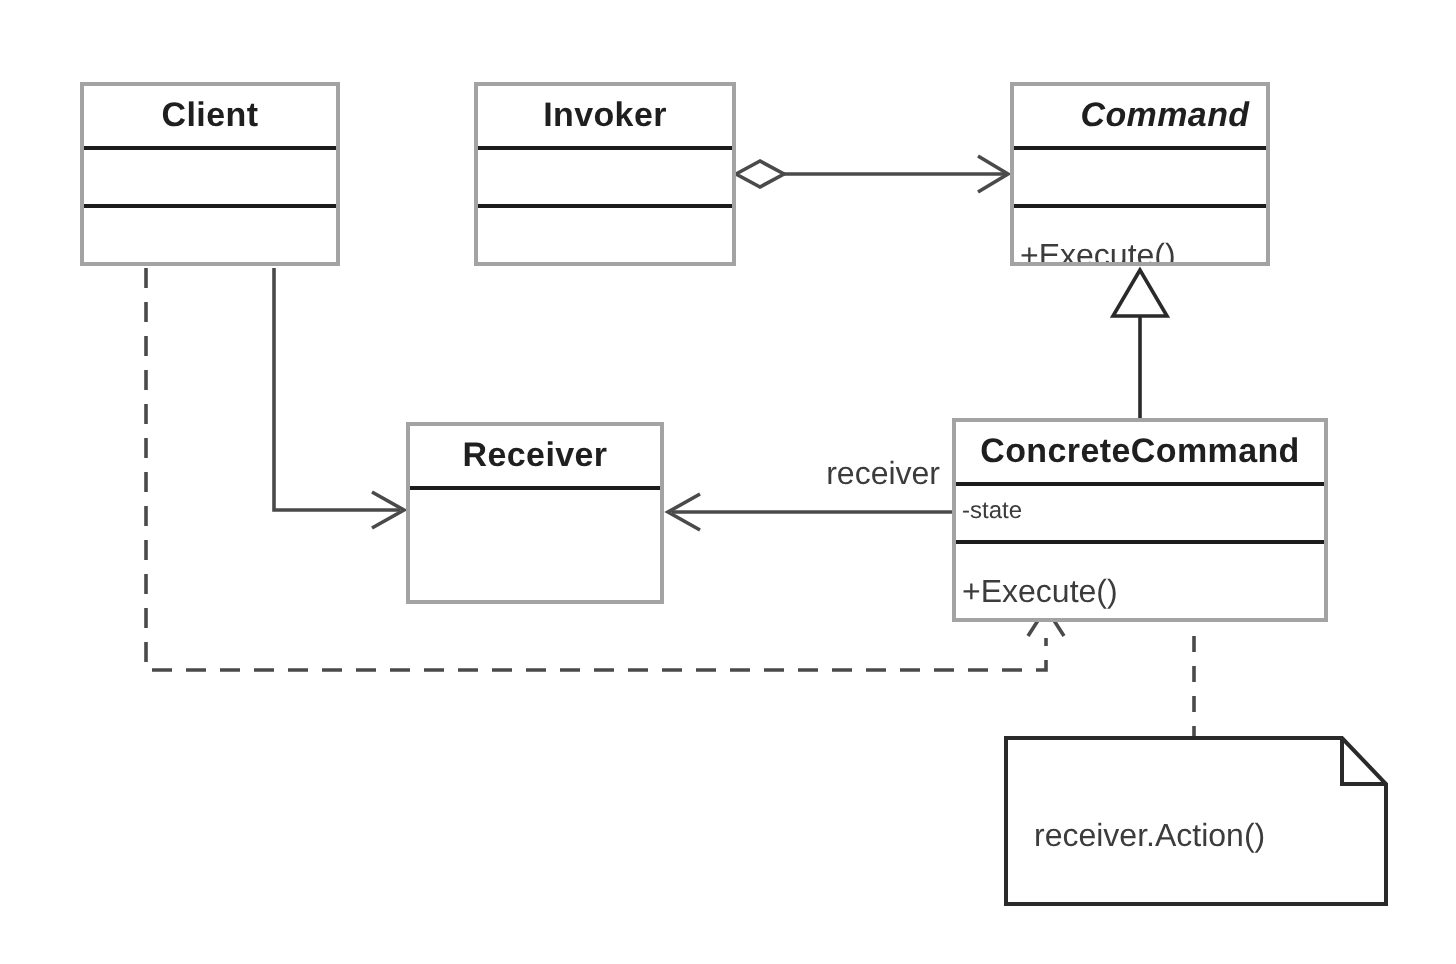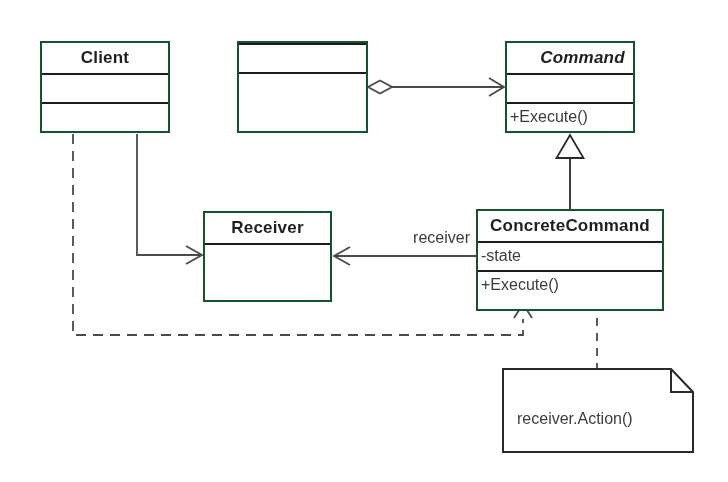--- a/index.html
+++ b/index.html
@@ -18,54 +18,54 @@
   .wires {
     position: absolute;
     left: 0;
     top: 0;
     width: 728px;
     height: 482px;
   }
   .uml-class {
     position: absolute;
     box-sizing: border-box;
-    border: 2px solid #14532d;
+    border: 2px solid #a3a3a3;
     background: #ffffff;
     display: flex;
     flex-direction: column;
   }
   .c-title {
     height: 30px;
     line-height: 30px;
     text-align: center;
     font-weight: bold;
     font-size: 17px;
     color: #1f1f1f;
     letter-spacing: 0.2px;
     white-space: nowrap;
     overflow: hidden;
   }
   .c-title.italic { font-style: italic; margin-left: 25px; }
   .c-attrs {
     height: 27px;
     border-top: 2px solid #1c1c1c;
-    font-size: 16px;
+    font-size: 12px;
     line-height: 25px;
     color: #3c3c3c;
     padding: 0 3px;
     white-space: nowrap;
     overflow: hidden;
   }
   .c-methods {
     flex: 1;
     border-top: 2px solid #1c1c1c;
     font-size: 16px;
     line-height: 26px;
     color: #3c3c3c;
-    padding: 0 3px;
+    padding: 12px 3px;
     white-space: nowrap;
     overflow: hidden;
   }
   .edge-label {
     position: absolute;
     font-size: 16px;
     color: #3c3c3c;
     white-space: nowrap;
   }
   .note-text {
@@ -117,20 +117,21 @@
     </g>
   </svg>
 
   <div class="uml-class" style="left:40px; top:41px; width:130px; height:92px;">
     <div class="c-title">Client</div>
     <div class="c-attrs"></div>
     <div class="c-methods"></div>
   </div>
 
   <div class="uml-class" style="left:237px; top:41px; width:131px; height:92px;">
+    <div class="c-title">Invoker</div>
     <div class="c-attrs"></div>
     <div class="c-methods"></div>
   </div>
 
   <div class="uml-class" style="left:505px; top:41px; width:130px; height:92px;">
     <div class="c-title italic">Command</div>
     <div class="c-attrs"></div>
     <div class="c-methods">+Execute()</div>
   </div>
 

